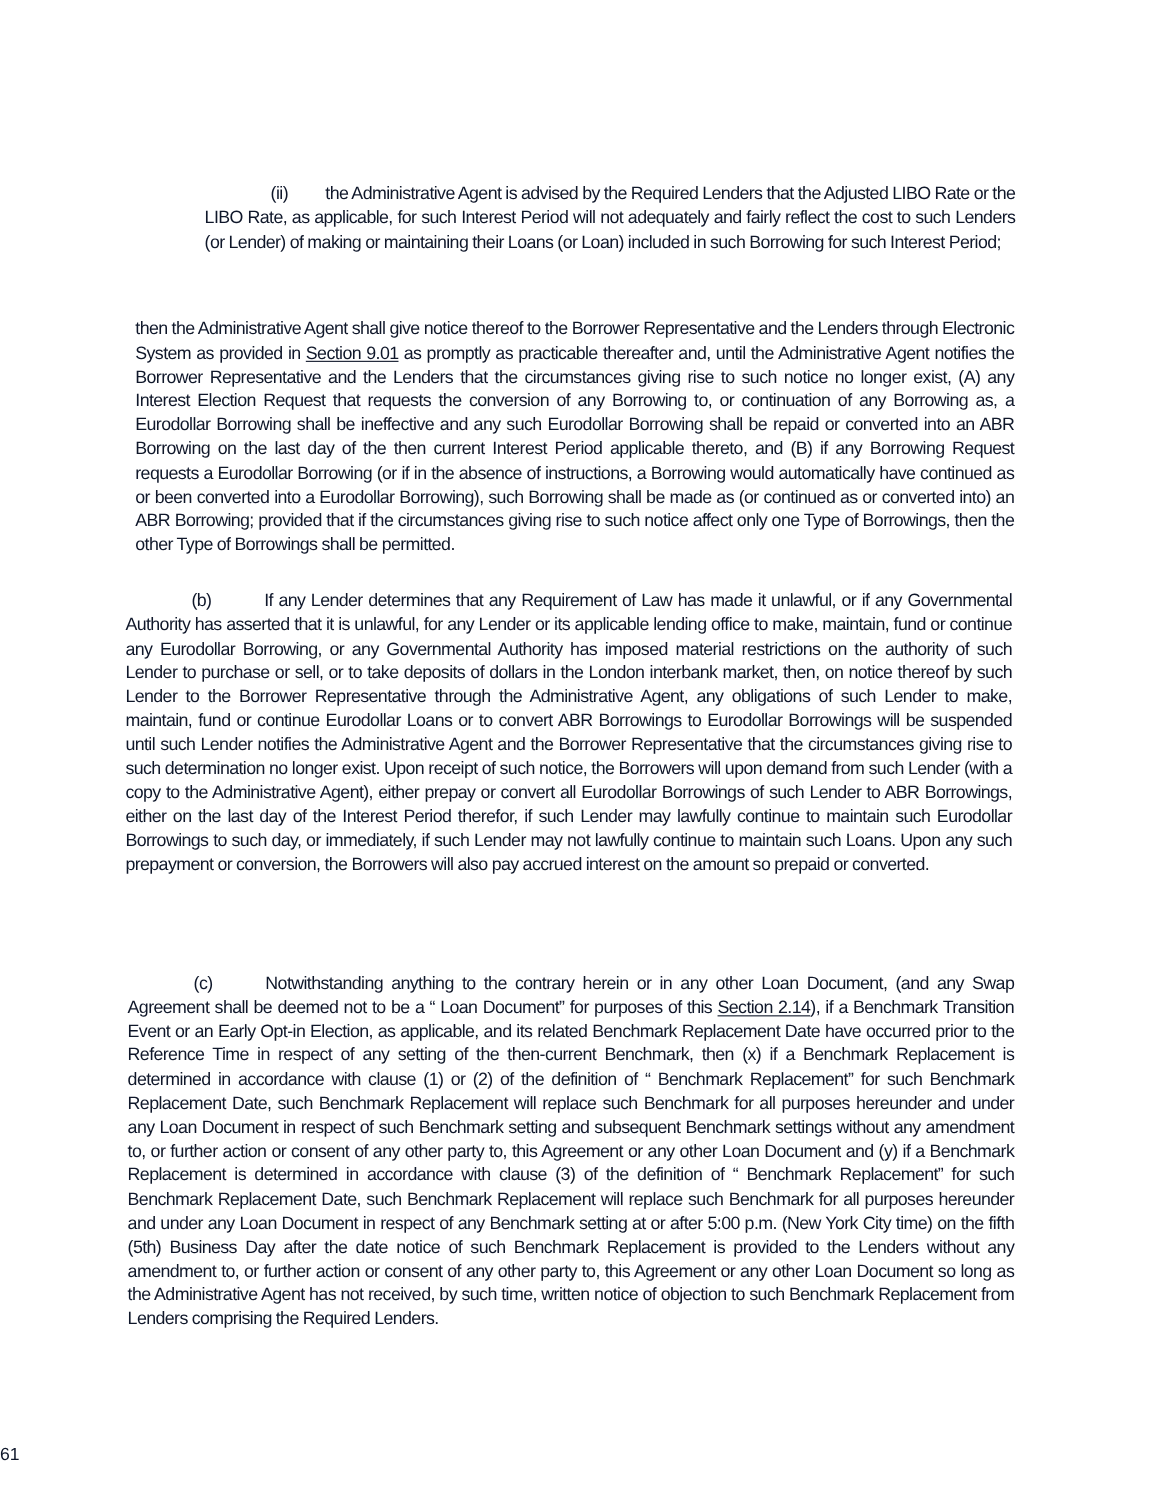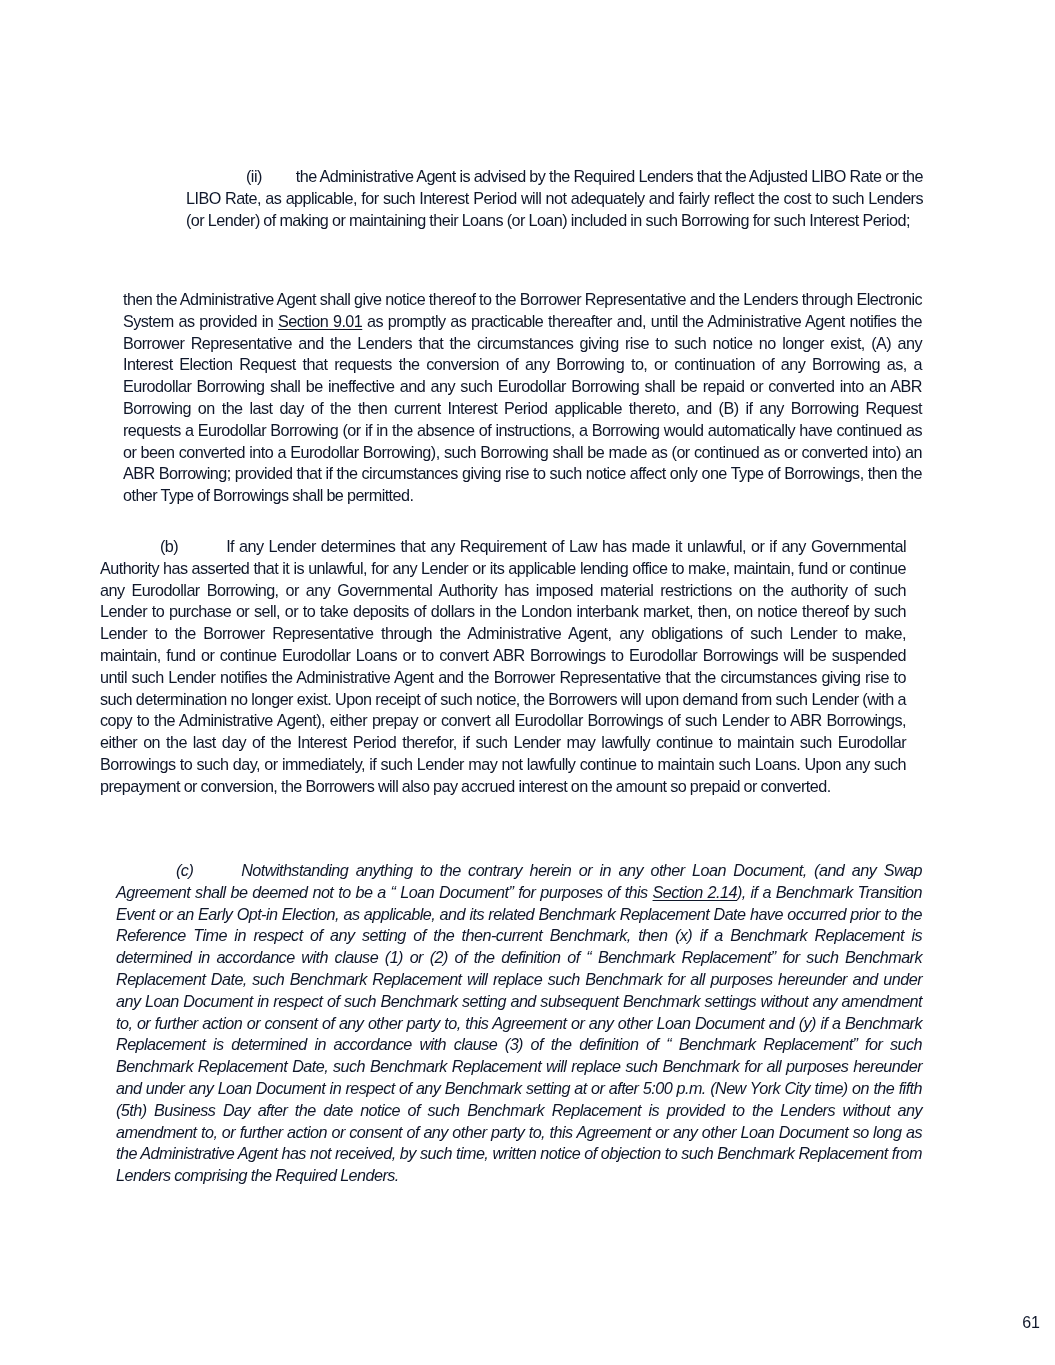--- a/index.html
+++ b/index.html
@@ -9,28 +9,28 @@
     background: #ffffff; color: #0f172a;
     font-family: "Liberation Sans", sans-serif;
     font-size: 16.2px;
     letter-spacing: -0.55px;
     word-spacing: -0.3px;
     margin-top: 42px;
   }
   .para { position: absolute; text-align: justify; line-height: 21.8px; margin: 0; }
   .p-ii { left: 186px; top: 124px; width: 737px; }
   .p-then { left: 123px; top: 247px; width: 799px; }
-  .p-b { left: 100px; top: 494px; width: 806px; }
-  .p-c { left: 116px; top: 818px; width: 806px; font-style: italic; }
+  .p-b { left: 114px; top: 494px; width: 806px; }
+  .p-c { left: 116px; top: 842px; width: 806px; }
   .indent-ii { display: inline-block; width: 60px; }
   .indent { display: inline-block; width: 60px; }
   .gap { display: inline-block; width: 48px; }
   .gap2 { display: inline-block; width: 34px; }
   .u { text-decoration: underline; text-underline-offset: 2px; }
-  .page-num { position: absolute; left: 0; width: 1040px; top: 1272px; text-align: right; font-size: 16px; letter-spacing: 0; }
+  .page-num { position: absolute; left: 0; width: 1040px; top: 1272px; text-align: left; font-size: 16px; letter-spacing: 0; }
   .p-ii, .p-then, .p-b, .p-c { text-align-last: left; }
 </style>
 </head>
 <body>
 
 <div class="page">
 
   <p class="para p-ii"><span class="indent-ii"></span><span>(ii)</span><span class="gap2"></span><span>the Administrative Agent is advised by the Required Lenders that the Adjusted LIBO Rate or the LIBO Rate, as applicable, for such Interest Period will not adequately and fairly reflect the cost to such Lenders (or Lender) of making or maintaining their Loans (or Loan) included in such Borrowing for such Interest Period;</span></p>
 
   <p class="para p-then"><span>then the Administrative Agent shall give notice thereof to the Borrower Representative and the Lenders through Electronic System as provided in </span><span class="u">Section 9.01</span><span> as promptly as practicable thereafter and, until the Administrative Agent notifies the Borrower Representative and the Lenders that the circumstances giving rise to such notice no longer exist, (A) any Interest Election Request that requests the conversion of any Borrowing to, or continuation of any Borrowing as, a Eurodollar Borrowing shall be ineffective and any such Eurodollar Borrowing shall be repaid or converted into an ABR Borrowing on the last day of the then current Interest Period applicable thereto, and (B) if any Borrowing Request requests a Eurodollar Borrowing (or if in the absence of instructions, a Borrowing would automatically have continued as or been converted into a Eurodollar Borrowing), such Borrowing shall be made as (or continued as or converted into) an ABR Borrowing; provided that if the circumstances giving rise to such notice affect only one Type of Borrowings, then the other Type of Borrowings shall be permitted.</span></p>

